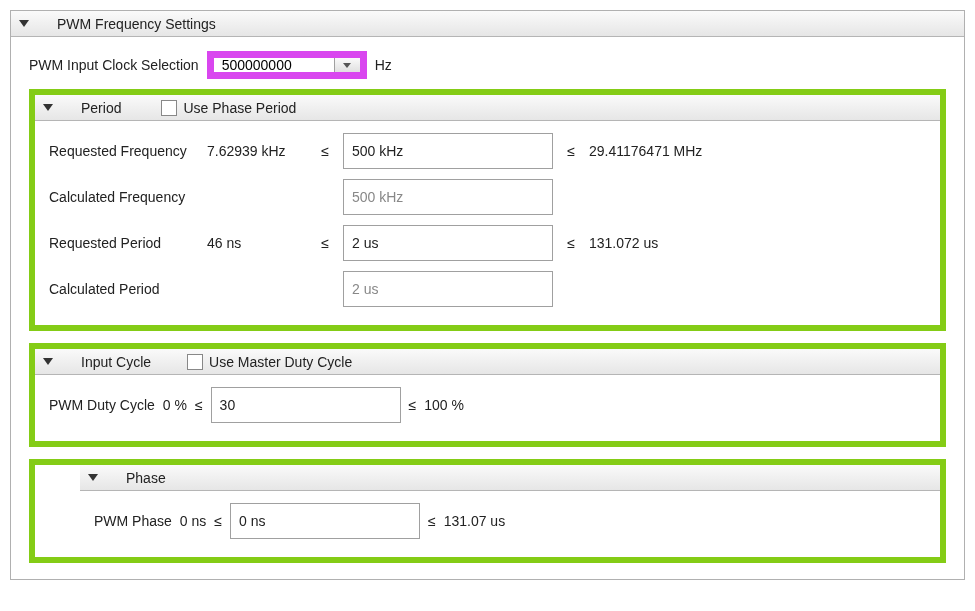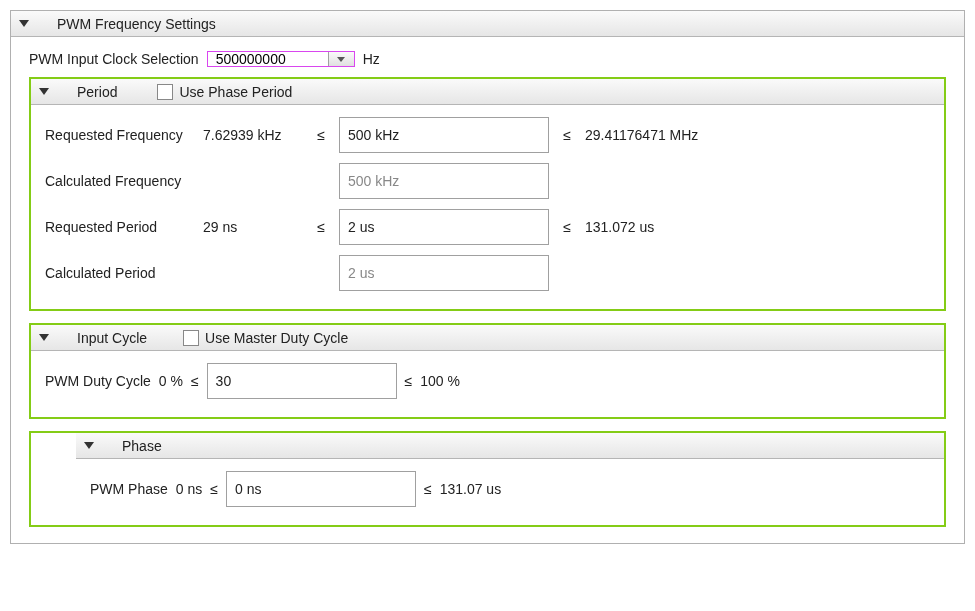--- a/index.html
+++ b/index.html
@@ -69,22 +69,22 @@
     font-family: inherit;
     font-size: 14px;
     background: #fff;
     color: #222;
   }
   input.text-input.ro {
     color: #888;
   }
   .combo {
     display: inline-flex;
-    height: 16px;
-    border: 1px solid #d946ef;
+    height: 28px;
+    border: 7px solid #d946ef;
   }
   .combo input {
     border: none;
     padding: 2px 8px;
     font-family: inherit;
     font-size: 14px;
     width: 120px;
     outline: none;
   }
   .combo .dd-btn {
@@ -96,21 +96,21 @@
     justify-content: center;
     cursor: pointer;
   }
   .dd-caret {
     width: 0; height: 0;
     border-left: 4px solid transparent;
     border-right: 4px solid transparent;
     border-top: 5px solid #555;
   }
   .sub-panel {
-    border: 2px solid #84cc16;
+    border: 6px solid #84cc16;
     margin-bottom: 12px;
   }
   .sub-panel-body {
     padding: 12px 14px 8px 14px;
   }
   .hdr-check-label {
     display: flex;
     align-items: center;
     gap: 6px;
     margin-left: 14px;
@@ -164,21 +164,21 @@
 
         <div class="row">
           <span class="label-col">Calculated Frequency</span>
           <span class="mid-col"></span>
           <span class="op-col"></span>
           <input class="text-input ro" style="width: 210px;" readonly="" value="500 kHz">
         </div>
 
         <div class="row">
           <span class="label-col">Requested Period</span>
-          <span class="mid-col">29 ns</span>
+          <span class="mid-col">46 ns</span>
           <span class="op-col">≤</span>
           <input class="text-input" style="width: 210px;" value="2 us">
           <span class="op-col">≤</span>
           <span>131.072 us</span>
         </div>
 
         <div class="row">
           <span class="label-col">Calculated Period</span>
           <span class="mid-col"></span>
           <span class="op-col"></span>

